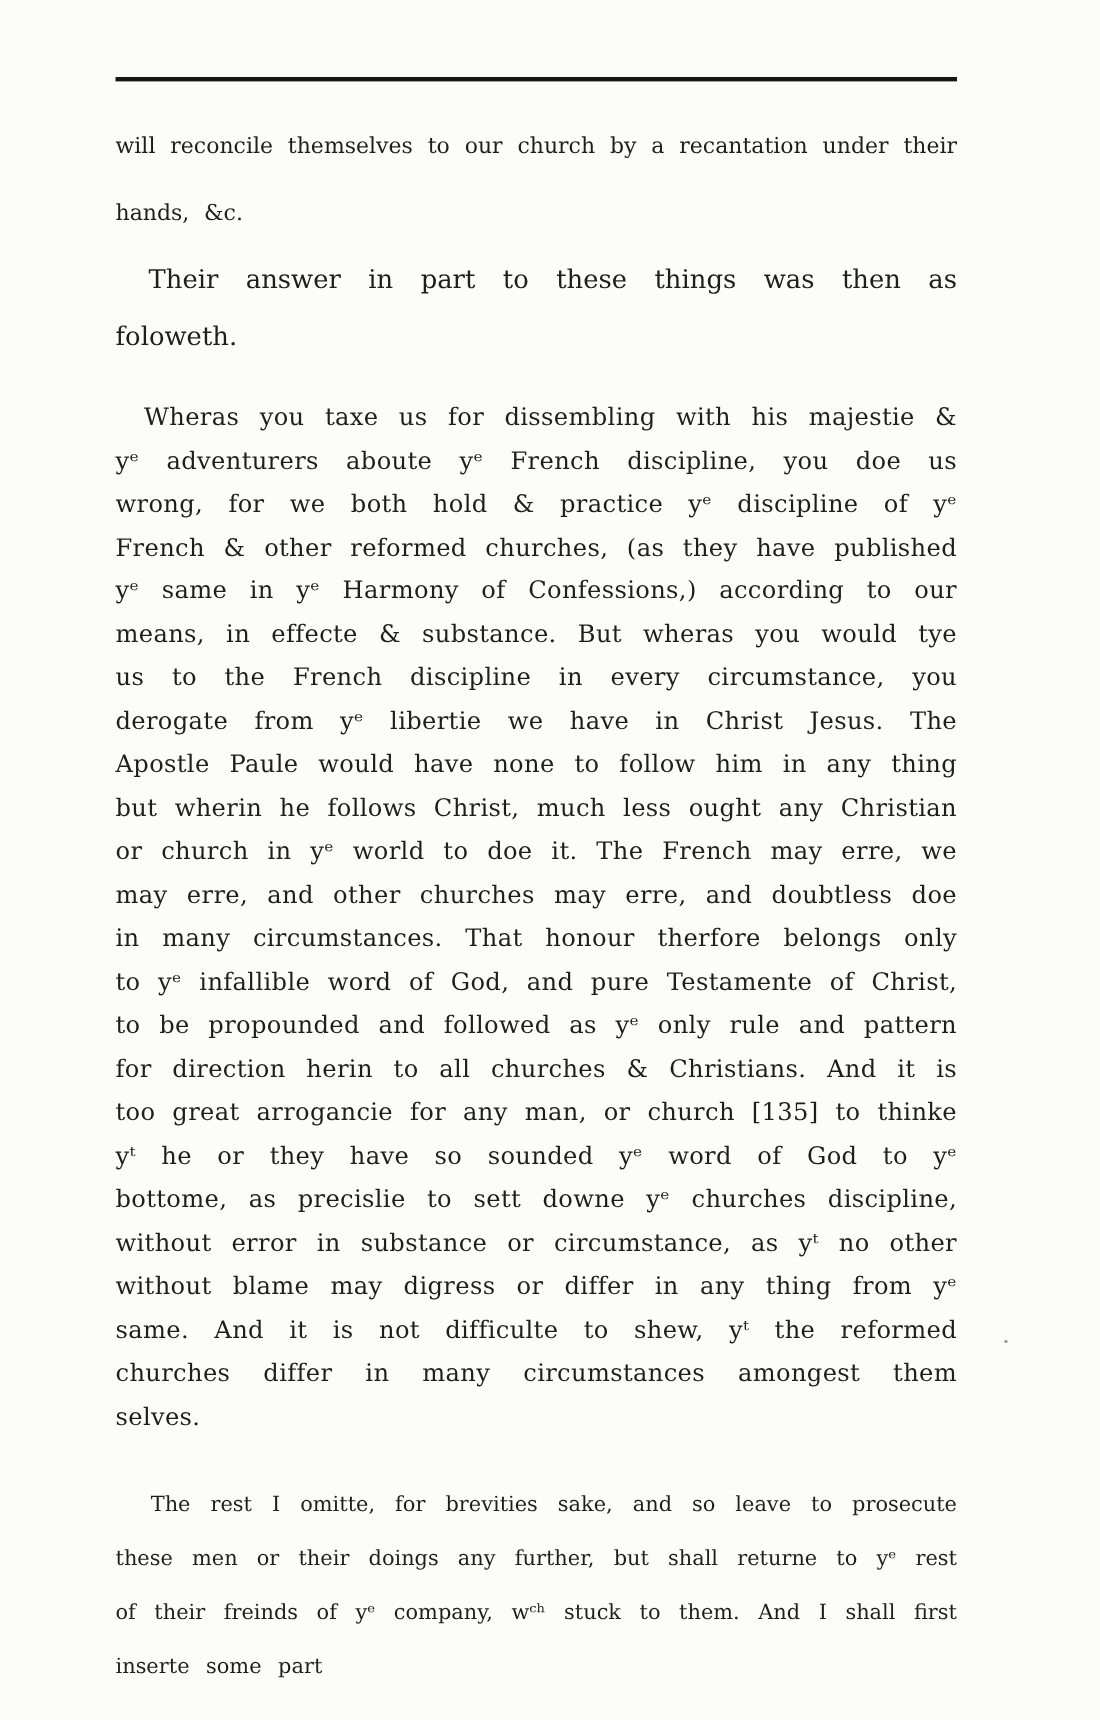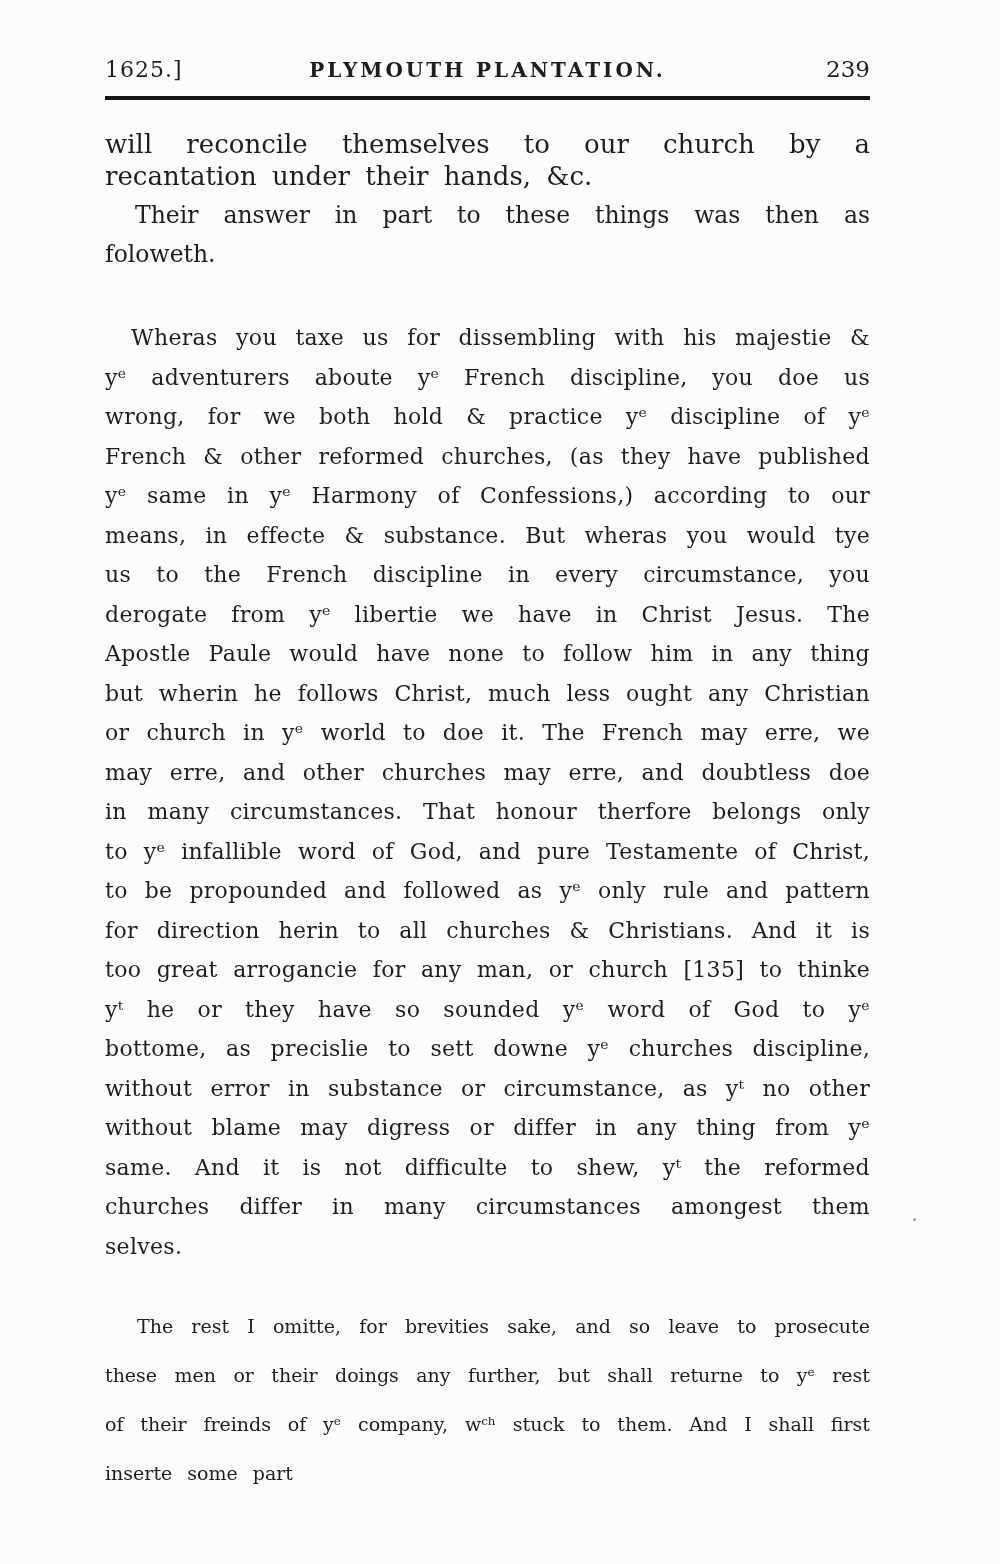--- a/index.html
+++ b/index.html
@@ -50,33 +50,33 @@
     margin-top: 14px;
     height: 4px;
     background: #161616;
   }
   .para {
     margin: 0;
     text-align: justify;
   }
   .para-opening {
     margin-top: 28px;
-    font-size: 26px;
-    line-height: 32px;
+    font-size: 20px;
+    line-height: 61px;
     word-spacing: 7px;
   }
   .para-answer {
     margin-top: 4px;
     font-size: 23.5px;
-    line-height: 39px;
+    line-height: 52px;
     word-spacing: 7px;
     text-indent: 30px;
   }
   .para-quote {
-    margin-top: 44px;
+    margin-top: 28px;
     font-size: 22px;
     line-height: 39.5px;
     word-spacing: 8px;
     letter-spacing: 0.3px;
     text-indent: 26px;
   }
   .para-closing {
     margin-top: 36px;
     font-size: 19px;
     line-height: 49px;
@@ -92,25 +92,20 @@
     border-radius: 50%;
     background: #9a9a96;
   }
 </style>
 </head>
 <body>
 
 <div class="book-page">
   <div class="page-inner">
 
-    <header class="page-header">
-      <span class="header-year">1625.]</span>
-      <span class="header-title">PLYMOUTH PLANTATION.</span>
-      <span class="header-pagenum">239</span>
-    </header>
 
     <div class="header-rule"></div>
 
     <main>
       <p class="para para-opening">will reconcile themselves to our church by a recantation under their hands, &amp;c.</p>
 
       <p class="para para-answer">Their answer in part to these things was then as foloweth.</p>
 
       <p class="para para-quote">Wheras you taxe us for dissembling with his majestie &amp; yᵉ adventurers aboute yᵉ French discipline, you doe us wrong, for we both hold &amp; practice yᵉ discipline of yᵉ French &amp; other reformed churches, (as they have published yᵉ same in yᵉ Harmony of Confessions,) according to our means, in effecte &amp; substance. But wheras you would tye us to the French discipline in every circumstance, you derogate from yᵉ libertie we have in Christ Jesus. The Apostle Paule would have none to follow him in any thing but wherin he follows Christ, much less ought any Christian or church in yᵉ world to doe it. The French may erre, we may erre, and other churches may erre, and doubtless doe in many circumstances. That honour therfore belongs only to yᵉ infallible word of God, and pure Testamente of Christ, to be propounded and followed as yᵉ only rule and pattern for direction herin to all churches &amp; Christians. And it is too great arrogancie for any man, or church [135] to thinke yᵗ he or they have so sounded yᵉ word of God to yᵉ bottome, as precislie to sett downe yᵉ churches discipline, without error in substance or circumstance, as yᵗ no other without blame may digress or differ in any thing from yᵉ same. And it is not difficulte to shew, yᵗ the reformed churches differ in many circumstances amongest them selves.</p>
 

